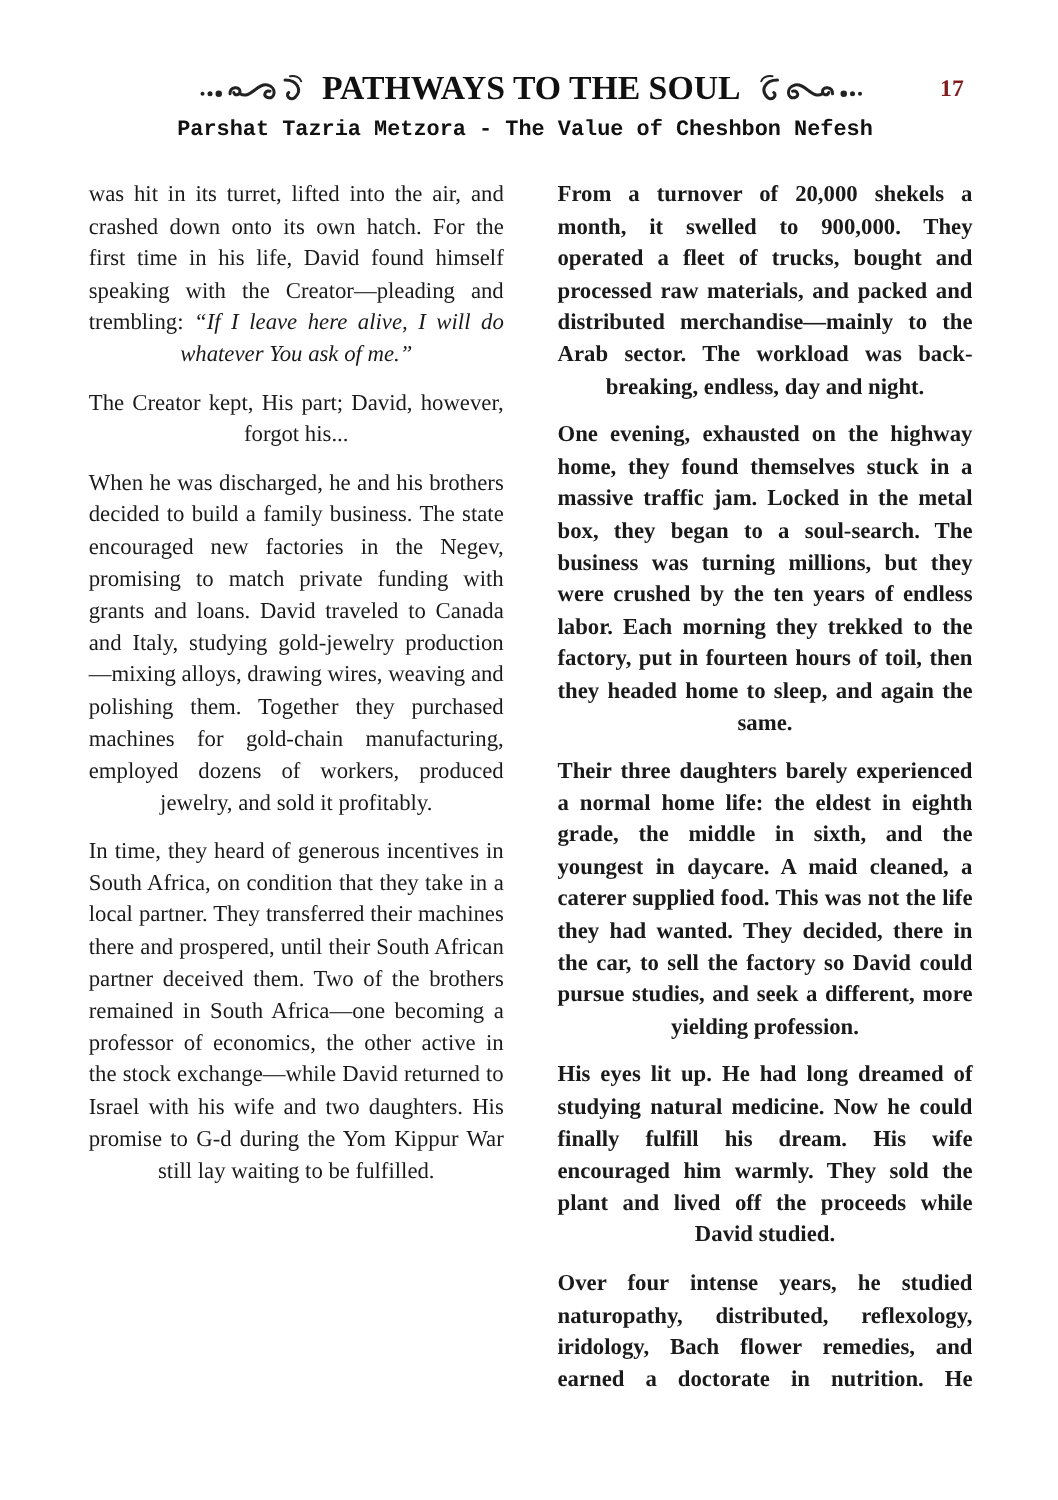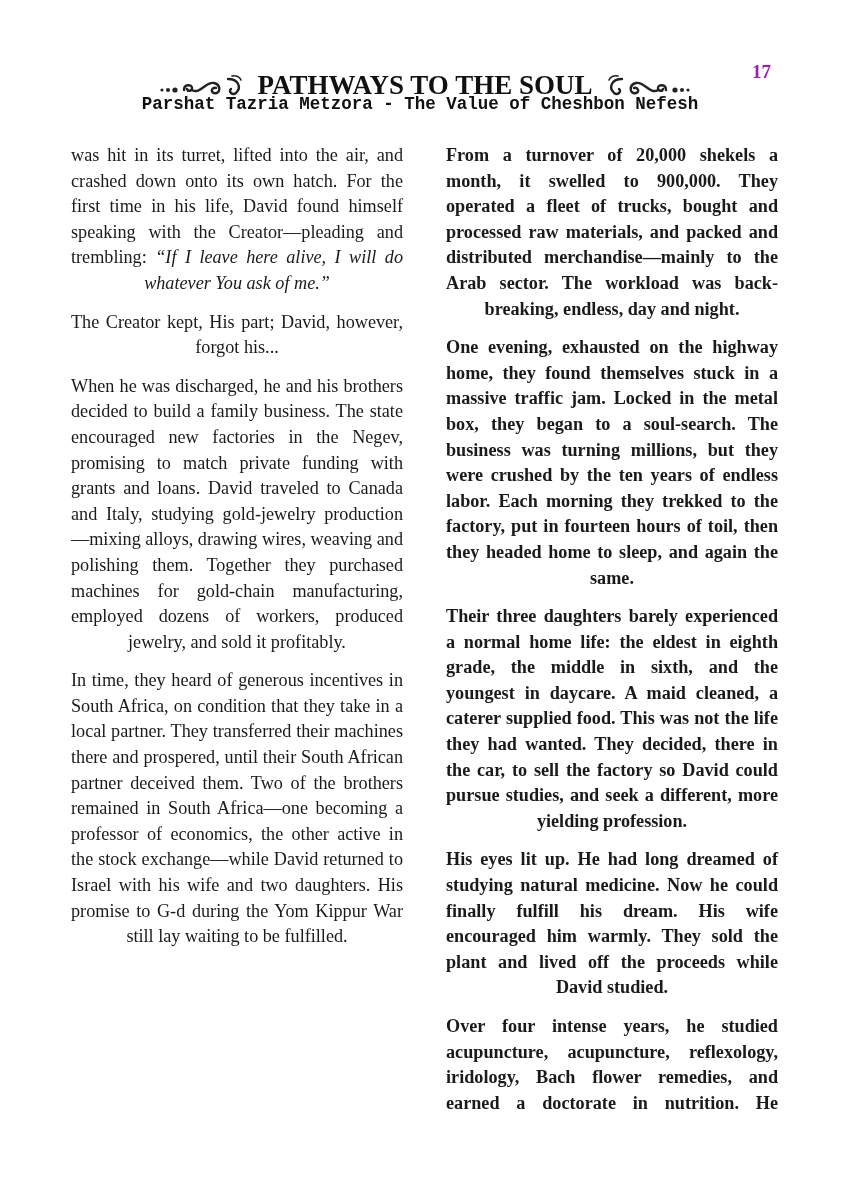--- a/index.html
+++ b/index.html
@@ -18,21 +18,21 @@
     .header {
       position: absolute;
       top: 52px;
       left: 0;
       width: 846px;
       height: 40px;
     }
     .header-title-row {
       position: absolute;
       left: 130px;
-      top: 15px;
+      top: 0;
       width: 590px;
       display: flex;
       align-items: center;
       justify-content: center;
     }
     .ornament {
       display: inline-block;
       width: 96px;
       height: 28px;
     }
@@ -46,21 +46,21 @@
       margin: 0 4px;
       white-space: nowrap;
       line-height: 36px;
     }
     .page-number {
       position: absolute;
       left: 752px;
       top: 9px;
       font-weight: bold;
       font-size: 19px;
-      color: #a21caf;
+      color: #7f1d1d;
     }
     .subtitle {
       position: absolute;
       top: 94px;
       left: 0;
       width: 846px;
       text-align: center;
       font-weight: bold;
       font-size: 17.5px;
       color: #111;
@@ -127,14 +127,14 @@
   <p class="para">The Creator kept, His part; David, however, forgot his...</p>
   <p class="para">When he was discharged, he and his brothers decided to build a family business. The state encouraged new factories in the Negev, promising to match private funding with grants and loans. David traveled to Canada and Italy, studying gold-jewelry production—mixing alloys, drawing wires, weaving and polishing them. Together they purchased machines for gold-chain manufacturing, employed dozens of workers, produced jewelry, and sold it profitably.</p>
   <p class="para">In time, they heard of generous incentives in South Africa, on condition that they take in a local partner. They transferred their machines there and prospered, until their South African partner deceived them. Two of the brothers remained in South Africa—one becoming a professor of economics, the other active in the stock exchange—while David returned to Israel with his wife and two daughters. His promise to G-d during the Yom Kippur War still lay waiting to be fulfilled.</p>
 </div>
 
 <div class="column col-right">
   <p class="para">From a turnover of 20,000 shekels a month, it swelled to 900,000. They operated a fleet of trucks, bought and processed raw materials, and packed and distributed merchandise—mainly to the Arab sector. The workload was back-breaking, endless, day and night.</p>
   <p class="para">One evening, exhausted on the highway home, they found themselves stuck in a massive traffic jam. Locked in the metal box, they began to a soul-search. The business was turning millions, but they were crushed by the ten years of endless labor. Each morning they trekked to the factory, put in fourteen hours of toil, then they headed home to sleep, and again the same.</p>
   <p class="para">Their three daughters barely experienced a normal home life: the eldest in eighth grade, the middle in sixth, and the youngest in daycare. A maid cleaned, a caterer supplied food. This was not the life they had wanted. They decided, there in the car, to sell the factory so David could pursue studies, and seek a different, more yielding profession.</p>
   <p class="para">His eyes lit up. He had long dreamed of studying natural medicine. Now he could finally fulfill his dream. His wife encouraged him warmly. They sold the plant and lived off the proceeds while David studied.</p>
-  <p class="para cont-bottom">Over four intense years, he studied acupuncture, acupuncture, reflexology, iridology, Bach flower remedies, and earned a doctorate in nutrition. He</p>
+  <p class="para cont-bottom">Over four intense years, he studied naturopathy, distributed, reflexology, iridology, Bach flower remedies, and earned a doctorate in nutrition. He</p>
 </div>
 
 </body></html>

